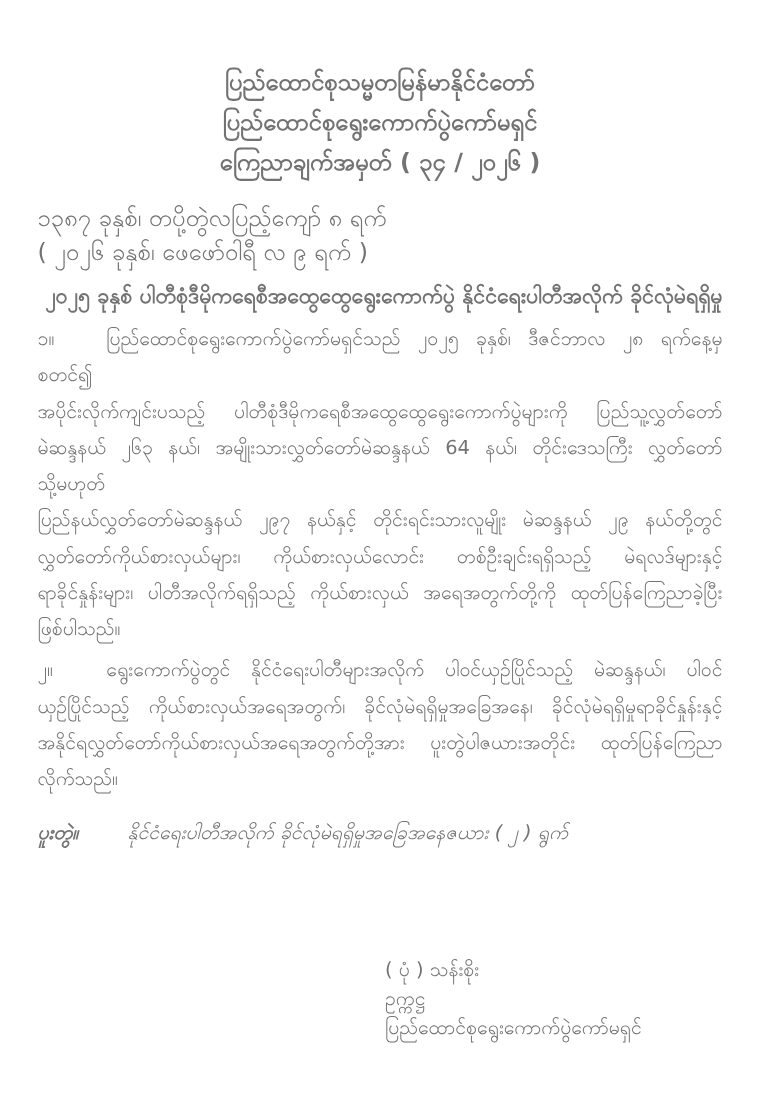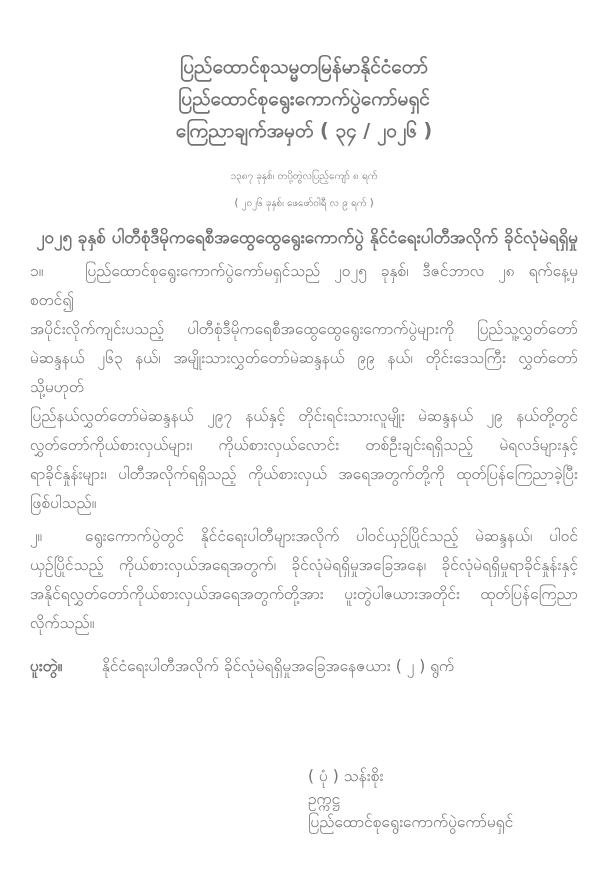--- a/index.html
+++ b/index.html
@@ -24,23 +24,23 @@
     font-size: 19px;
     line-height: 32px;
     font-weight: bold;
     text-align: center;
     white-space: nowrap;
   }
   .date-block {
     margin-top: 16px;
   }
   .date-line {
-    font-size: 10px;
+    font-size: 19px;
     line-height: 27px;
-    text-align: center;
+    text-align: left;
     white-space: nowrap;
   }
   .doc-title {
     margin-top: 6px;
   }
   .doc-title-line {
     font-size: 17px;
     line-height: 31px;
     font-weight: bold;
     text-align: right;
@@ -67,20 +67,21 @@
     display: inline-block;
     width: 55px;
     text-align: left;
     font-weight: normal;
   }
   .attachment-line {
     margin-top: 14px;
     font-size: 15.5px;
     line-height: 29px;
     text-align: left;
+    font-style: italic;
   }
   .attachment-label {
     display: inline-block;
     width: 72px;
     font-weight: bold;
   }
   .signature-block {
     margin-top: 84px;
     margin-left: auto;
     margin-right: 20px;
@@ -108,21 +109,21 @@
 
   <div class="doc-title">
     <div class="doc-title-line">၂၀၂၅ ခုနှစ် ပါတီစုံဒီမိုကရေစီအထွေထွေရွေးကောက်ပွဲ နိုင်ငံရေးပါတီအလိုက် ခိုင်လုံမဲရရှိမှု</div>
   </div>
 
   <div class="body-block">
 
     <div class="para">
       <div class="body-line"><span class="para-num">၁။</span><span>ပြည်ထောင်စုရွေးကောက်ပွဲကော်မရှင်သည် ၂၀၂၅ ခုနှစ်၊ ဒီဇင်ဘာလ ၂၈ ရက်နေ့မှ စတင်၍</span></div>
       <div class="body-line">အပိုင်းလိုက်ကျင်းပသည့် ပါတီစုံဒီမိုကရေစီအထွေထွေရွေးကောက်ပွဲများကို ပြည်သူ့လွှတ်တော်</div>
-      <div class="body-line">မဲဆန္ဒနယ် ၂၆၃ နယ်၊ အမျိုးသားလွှတ်တော်မဲဆန္ဒနယ် ၉၉ နယ်၊ တိုင်းဒေသကြီး လွှတ်တော် သို့မဟုတ်</div>
+      <div class="body-line">မဲဆန္ဒနယ် ၂၆၃ နယ်၊ အမျိုးသားလွှတ်တော်မဲဆန္ဒနယ် 64 နယ်၊ တိုင်းဒေသကြီး လွှတ်တော် သို့မဟုတ်</div>
       <div class="body-line">ပြည်နယ်လွှတ်တော်မဲဆန္ဒနယ် ၂၉၇ နယ်နှင့် တိုင်းရင်းသားလူမျိုး မဲဆန္ဒနယ် ၂၉ နယ်တို့တွင်</div>
       <div class="body-line">လွှတ်တော်ကိုယ်စားလှယ်များ၊ ကိုယ်စားလှယ်လောင်း တစ်ဦးချင်းရရှိသည့် မဲရလဒ်များနှင့်</div>
       <div class="body-line">ရာခိုင်နှုန်းများ၊ ပါတီအလိုက်ရရှိသည့် ကိုယ်စားလှယ် အရေအတွက်တို့ကို ထုတ်ပြန်ကြေညာခဲ့ပြီး</div>
       <div class="body-line last">ဖြစ်ပါသည်။</div>
     </div>
 
     <div class="para">
       <div class="body-line"><span class="para-num">၂။</span><span>ရွေးကောက်ပွဲတွင် နိုင်ငံရေးပါတီများအလိုက် ပါဝင်ယှဉ်ပြိုင်သည့် မဲဆန္ဒနယ်၊ ပါဝင်</span></div>
       <div class="body-line">ယှဉ်ပြိုင်သည့် ကိုယ်စားလှယ်အရေအတွက်၊ ခိုင်လုံမဲရရှိမှုအခြေအနေ၊ ခိုင်လုံမဲရရှိမှုရာခိုင်နှုန်းနှင့်</div>
       <div class="body-line">အနိုင်ရလွှတ်တော်ကိုယ်စားလှယ်အရေအတွက်တို့အား ပူးတွဲပါဇယားအတိုင်း ထုတ်ပြန်ကြေညာ</div>

